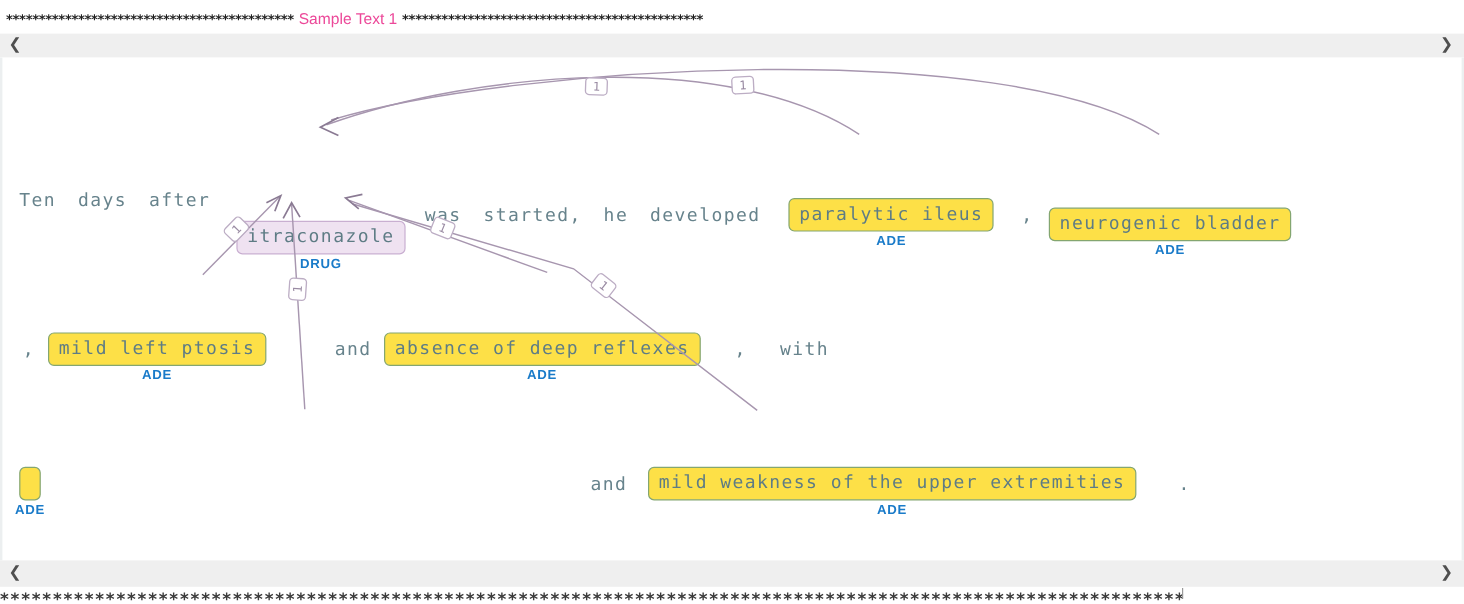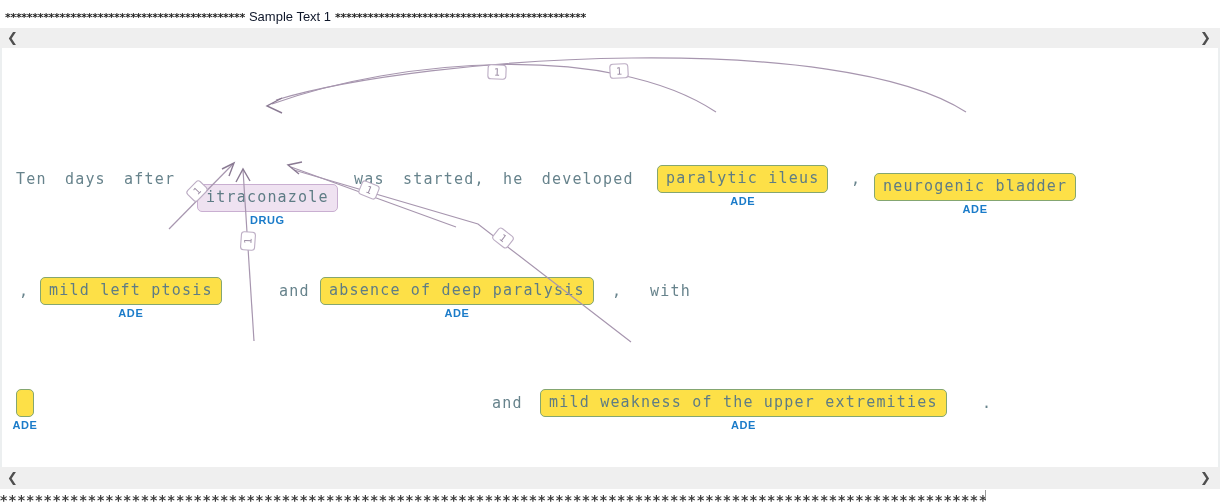--- a/index.html
+++ b/index.html
@@ -2,21 +2,21 @@
 <html><head>
 <meta charset="utf-8">
 <style>
   html,body{margin:0;padding:0;background:#fff;}
   .stage{position:relative;width:1220px;height:503px;overflow:hidden;background:#fff;
          font-family:"Liberation Sans",sans-serif;}
   
   .doc-header{position:absolute;left:0;top:0;width:1220px;height:27px;background:#fff;
               padding:7px 0 0 5px;box-sizing:border-box;white-space:nowrap;}
   .stars{font:bold 11px "DejaVu Sans",sans-serif;letter-spacing:-0.3px;color:#1f1f1f;}
-  .doc-title{font:13px "Liberation Sans",sans-serif;color:#0f172a;padding:0 4px;}
+  .doc-title{font:13px "Liberation Sans",sans-serif;color:#ec4899;padding:0 4px;}
   
   .hscroll{position:absolute;left:0;width:1220px;background:#efefef;}
   .hscroll.top{top:28px;height:20px;}
   .hscroll.bottom{top:467px;height:22px;}
   .chev{position:absolute;top:50%;transform:translateY(-52%);font:bold 13px "DejaVu Sans",sans-serif;
         color:#4f4f4f;cursor:pointer;line-height:1;}
   .chev.left{left:7px;}
   .chev.right{right:9px;}
   
   .panel{position:absolute;left:0;top:48px;width:1220px;height:419px;background:#fff;
@@ -50,21 +50,21 @@
   <div class="doc-header"><span class="stars">********************************************</span><span class="doc-title">Sample Text 1</span><span class="stars">**********************************************</span>
   </div>
 
   <div class="hscroll top">
     <span class="chev left">❮</span>
     <span class="chev right">❯</span>
   </div>
 
   <div class="panel">
 
-    <span class="txt" style="left:14px;top:117px">Ten days after</span>
+    <span class="txt" style="left:14px;top:105px">Ten days after</span>
     <span class="entity drug" style="left:195px;top:117px">
       <span>itraconazole</span>
       <span class="etype">DRUG</span>
     </span>
     <span class="txt" style="left:352px;top:117px">was started, he developed</span>
     <span class="entity ade" style="left:655px;top:117px">
       <span>paralytic ileus</span>
       <span class="etype">ADE</span>
     </span>
     <span class="txt" style="left:849px;top:117px">,</span>
@@ -73,21 +73,21 @@
       <span class="etype">ADE</span>
     </span>
 
     <span class="txt" style="left:17px;top:229px">,</span>
     <span class="entity ade" style="left:38px;top:229px">
       <span>mild left ptosis</span>
       <span class="etype">ADE</span>
     </span>
     <span class="txt" style="left:277px;top:229px">and</span>
     <span class="entity ade" style="left:318px;top:229px">
-      <span>absence of deep paralysis</span>
+      <span>absence of deep reflexes</span>
       <span class="etype">ADE</span>
     </span>
     <span class="txt" style="left:610px;top:229px">,</span>
     <span class="txt" style="left:648px;top:229px">with</span>
 
     <span class="entity ade" style="left:14px;top:341px">
       <span class="etype">ADE</span>
     </span>
     <span class="txt" style="left:490px;top:341px">and</span>
     <span class="entity ade" style="left:538px;top:341px">

